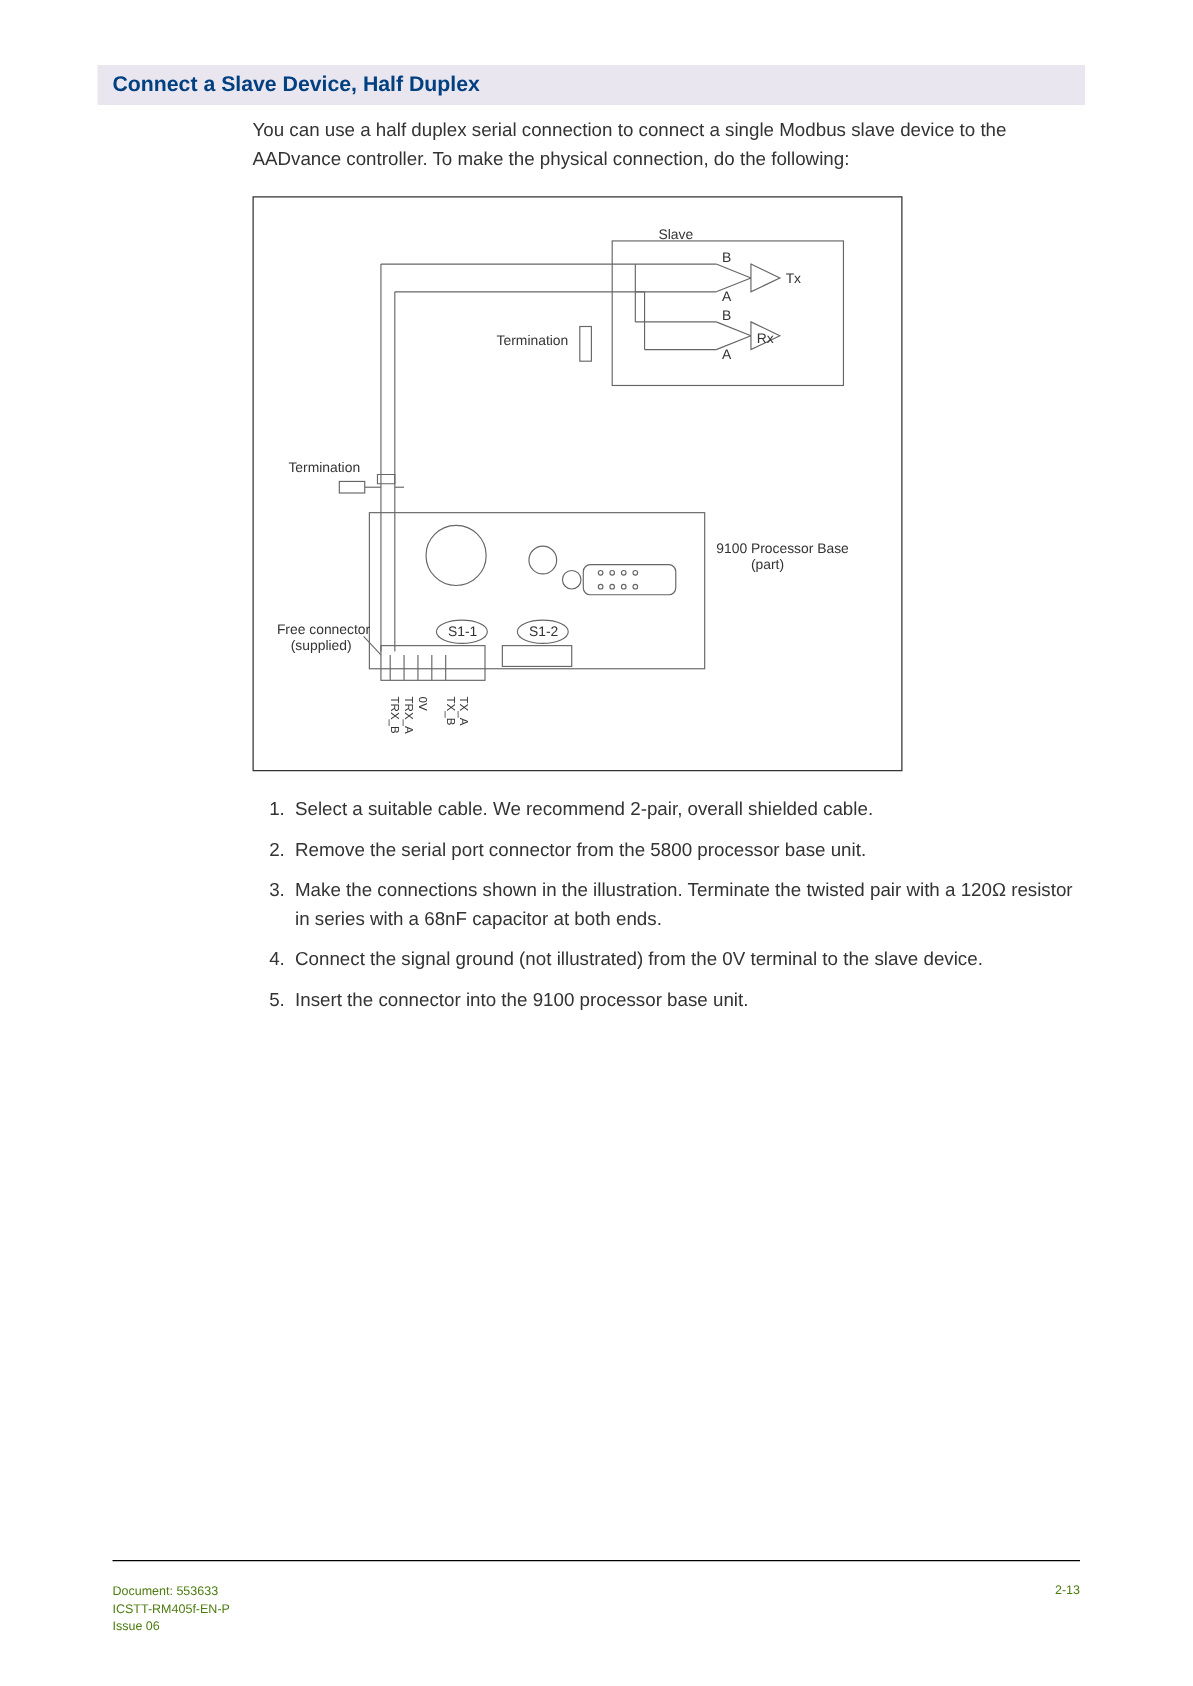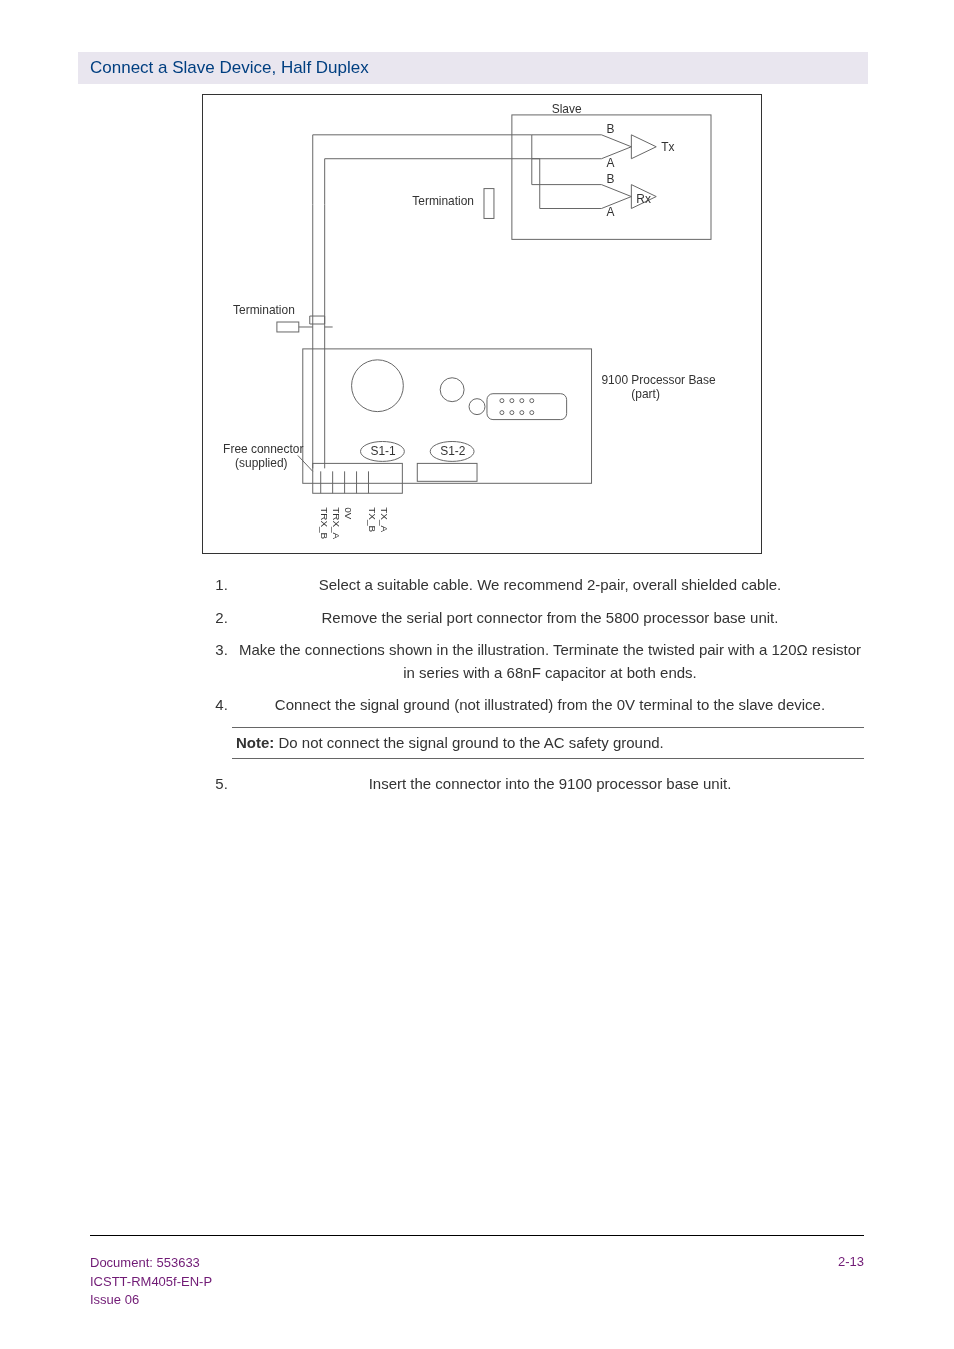--- a/index.html
+++ b/index.html
@@ -1,40 +1,41 @@
 <!DOCTYPE html>
 <html><head>
   <meta charset="utf-8">
   <style>
     * { margin: 0; padding: 0; box-sizing: border-box; }
     html, body { width: 954px; height: 1349px; font-family: 'Segoe UI', Arial, sans-serif; background: #fff; color: #333; }
     .page { width: 954px; height: 1349px; padding: 52px 90px 40px 90px; position: relative; }
-    .section-heading { background: #e9e6ef; color: #003f80; font-weight: 400; font-size: 17px; padding: 6px 8px 6px 12px; margin-bottom: 10px; margin-left: -12px; margin-right: -4px; }
+    .section-heading { background: #e9e6ef; color: #003f80; font-weight: 700; font-size: 17px; padding: 6px 8px 6px 12px; margin-bottom: 10px; margin-left: -12px; margin-right: -4px; }
     .intro { font-size: 15px; line-height: 1.5; margin-left: 112px; margin-bottom: 18px; }
-    .figure { margin-left: 112px; margin-bottom: 20px; border: 1px solid #333; width: 560px; height: 460px; position: relative; background: #fff; }
+    .figure { margin-left: 112px; margin-bottom: 20px; border: 1px solid #333; width: 520px; height: 460px; position: relative; background: #fff; }
     ol.steps { margin-left: 112px; padding-left: 30px; font-size: 15px; line-height: 1.5; }
-    ol.steps li { margin-bottom: 10px; padding-left: 4px; text-align: center; }
+    ol.steps li { margin-bottom: 10px; padding-left: 4px; }
     .note-block { border-top: 1px solid #666; border-bottom: 1px solid #666; padding: 4px 4px; margin: 8px 0 14px 0; font-size: 15px; }
     .footer { position: absolute; bottom: 40px; left: 90px; right: 90px; }
     .footer-rule { border-top: 1.5px solid #000; margin-bottom: 18px; }
-    .footer-flex { display: flex; justify-content: space-between; font-size: 13px; color: #701a75; }
+    .footer-flex { display: flex; justify-content: space-between; font-size: 10px; color: #4d7c0f; }
     .footer-left { line-height: 1.4; }
     .page-num { }
     
     .figure svg { width: 100%; height: 100%; }
     .svg-label { font-family: Arial, sans-serif; font-size: 12px; fill: #333; }
     .svg-label-r { font-family: Arial, sans-serif; font-size: 10px; fill: #333; writing-mode: tb; }
   </style>
 </head>
 <body>
 
 <div class="page">
 
   <div class="section-heading">Connect a Slave Device, Half Duplex</div>
 
+  <div class="intro">You can use a half duplex serial connection to connect a single Modbus slave device to the AADvance controller. To make the physical connection, do the following:</div>
 
   <div class="figure">
     <svg viewBox="0 0 560 460">
 
       <rect x="310" y="20" width="200" height="125" fill="none" stroke="#666"></rect>
       <text x="350" y="18" class="svg-label">Slave</text>
 
       <polygon points="430,40 455,52 430,64" fill="none" stroke="#666"></polygon>
       <text x="460" y="56" class="svg-label">Tx</text>
       <text x="405" y="38" class="svg-label">B</text>
@@ -111,23 +112,20 @@
       <text x="170" y="414" class="svg-label-r">TX_B</text>
       <text x="182" y="414" class="svg-label-r">TX_A</text>
     </svg>
   </div>
 
   <ol class="steps">
     <li>Select a suitable cable. We recommend 2-pair, overall shielded cable.</li>
     <li>Remove the serial port connector from the 5800 processor base unit.</li>
     <li>Make the connections shown in the illustration. Terminate the twisted pair with a 120Ω resistor in series with a 68nF capacitor at both ends.</li>
     <li>Connect the signal ground (not illustrated) from the 0V terminal to the slave device.</li>
-    <div class="note-block">
-      <b>Note:</b><span> Do not connect the signal ground to the AC safety ground.</span>
-    </div>
     <li>Insert the connector into the 9100 processor base unit.</li>
   </ol>
 
   <div class="footer">
     <div class="footer-rule"></div>
     <div class="footer-flex">
       <div class="footer-left">
         <div>Document: 553633</div>
         <div>ICSTT-RM405f-EN-P</div>
         <div> Issue 06</div>

